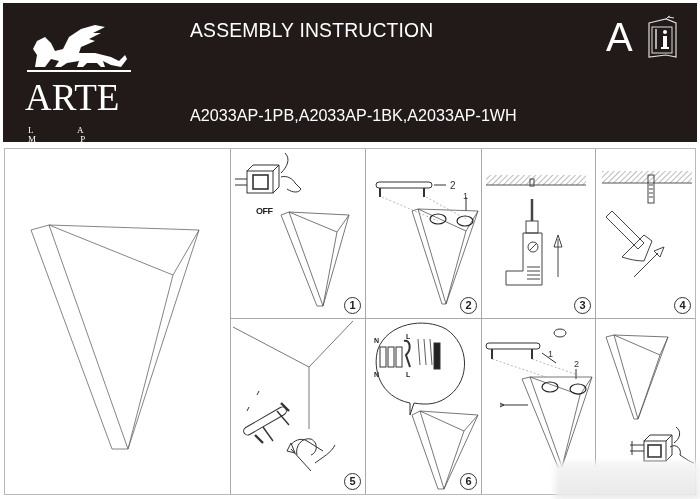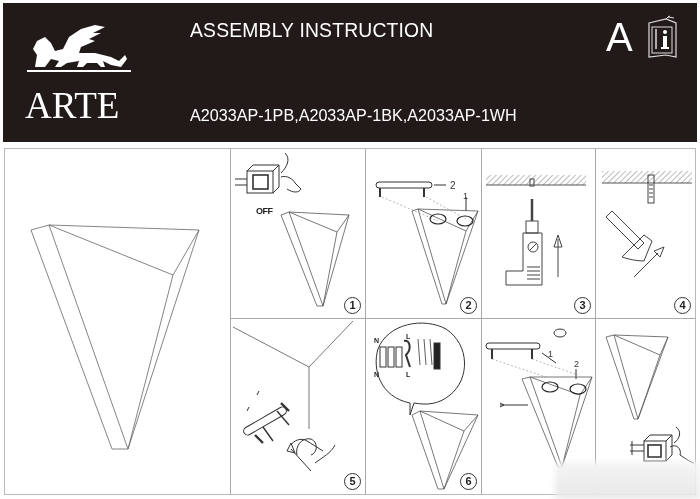--- a/index.html
+++ b/index.html
@@ -1,19 +1,19 @@
 <!DOCTYPE html>
 <html><head>
 <meta charset="utf-8">
 <style>
   html, body { margin:0; padding:0; background:#ffffff; }
   body { width:700px; height:499px; position:relative; overflow:hidden; font-family:"Liberation Sans", sans-serif; }
   .header { position:absolute; left:3px; top:3px; width:694px; height:139px; background:#211a18; }
   .logo { position:absolute; left:20px; top:20px; width:110px; height:100px; }
-  .logo-arte { position:absolute; left:2px; top:56px; font-family:"Liberation Serif", serif; color:#ffffff; font-size:37px; letter-spacing:0px; line-height:1;margin-top:8px; }
+  .logo-arte { position:absolute; left:2px; top:56px; font-family:"Liberation Serif", serif; color:#ffffff; font-size:37px; letter-spacing:0px; line-height:1; }
   .logo-lamp { position:absolute; left:5px; top:103px; font-family:"Liberation Serif", serif; color:#ffffff; font-size:9px; letter-spacing:21px; line-height:1; }
   .title-en { position:absolute; left:187px; top:15px; color:#ffffff; font-size:21px; transform:scaleX(0.92); transform-origin:left; letter-spacing:0.2px; }
   .title-ru { position:absolute; left:187px; top:56px; color:#ffffff; font-size:29px; letter-spacing:0.5px; }
   .models { position:absolute; left:187px; top:103px; color:#ffffff; font-size:17px; transform:scaleX(0.95); transform-origin:left; }
   .big-a { position:absolute; left:603px; top:14px; color:#ffffff; font-size:40px; line-height:1; }
   .manual-icon { position:absolute; left:643px; top:12px; width:32px; height:44px; }
   .frame { position:absolute; left:4px; top:148px; width:692px; height:347px; border:1px solid #b9b9b9; box-sizing:border-box; }
   .panel { position:absolute; border-right:1px solid #a9a9a9; border-bottom:1px solid #a9a9a9; box-sizing:border-box; }
   .num { position:absolute; right:4px; bottom:4px; width:15px; height:15px; border:1px solid #333; border-radius:50%; font-size:11px; font-weight:bold; color:#222; text-align:center; line-height:15px; background:#fff; }
   svg { position:absolute; left:0; top:0; }
@@ -23,20 +23,21 @@
 </head>
 <body>
 
 <div class="header">
   <div class="logo">
     <svg width="110" height="60" viewBox="0 0 110 60">
       <path d="M12 44 L14 32 L10 26 L14 18 L22 14 L28 20 L32 28 L40 26 L46 14 L58 6 L72 2 L82 4 L70 10 L78 10 L66 16 L72 18 L58 24 L56 30 L72 30 L88 34 L96 38 L102 32 L104 36 L98 44 L88 42 L80 38 L82 44 L78 44 L74 40 L64 40 L60 44 L54 44 L56 38 L44 40 L38 44 L32 44 L36 38 L28 36 L22 44 Z" fill="#ffffff"></path>
       <rect x="4" y="47" width="104" height="2" fill="#ffffff"></rect>
     </svg>
     <div class="logo-arte">ARTE</div>
+    <div class="logo-lamp">L A M P</div>
   </div>
   <div class="title-en">ASSEMBLY  INSTRUCTION</div>
   <div class="models">A2033AP-1PB,A2033AP-1BK,A2033AP-1WH</div>
   <div class="big-a">A</div>
   <svg class="manual-icon" style="left:643px;top:12px;" width="32" height="44" viewBox="0 0 32 44">
     <path d="M3 8 L20 4 L30 8 L30 42 L20 40 L3 42 Z" fill="#211a18" stroke="#ddd" stroke-width="1.2"></path>
     <path d="M20 4 L22 2 L28 3 M22 2 L24 1" stroke="#ddd" fill="none"></path>
     <rect x="6" y="12" width="20" height="26" fill="none" stroke="#ddd" stroke-width="1"></rect>
     <line x1="10" y1="14" x2="10" y2="34" stroke="#ddd" stroke-width="1.5"></line>
     <circle cx="19" cy="17" r="2" fill="#fff"></circle>

